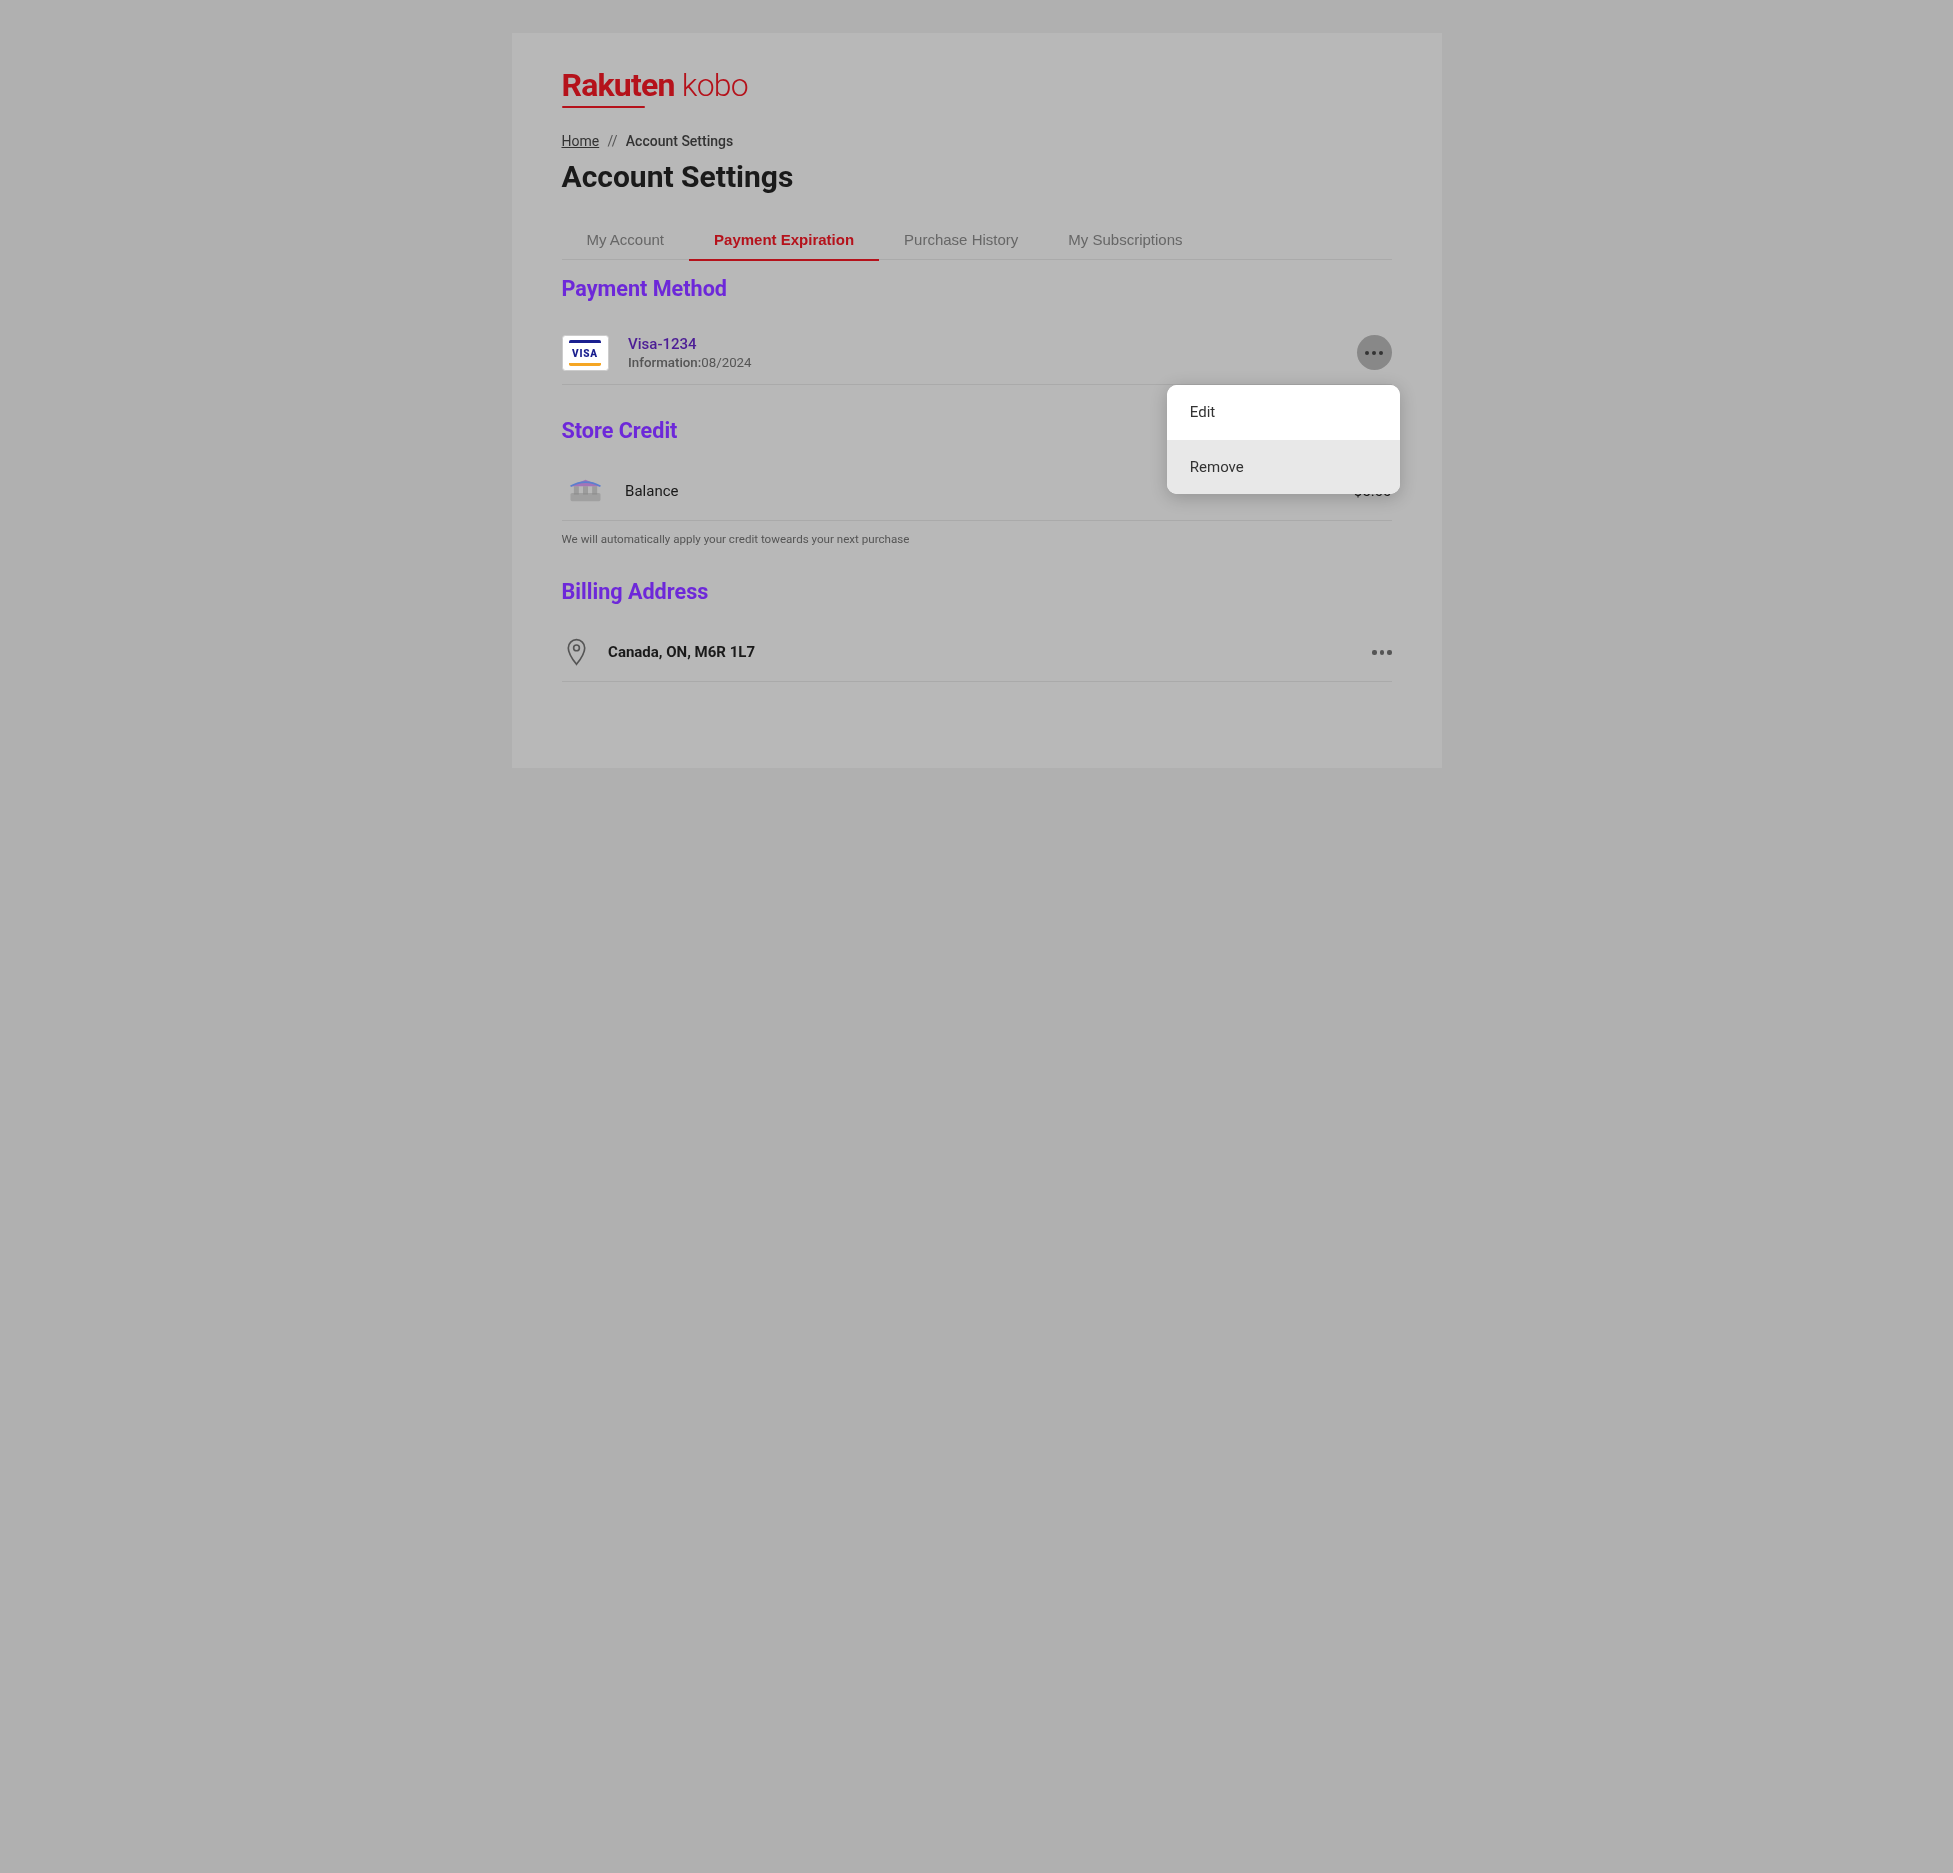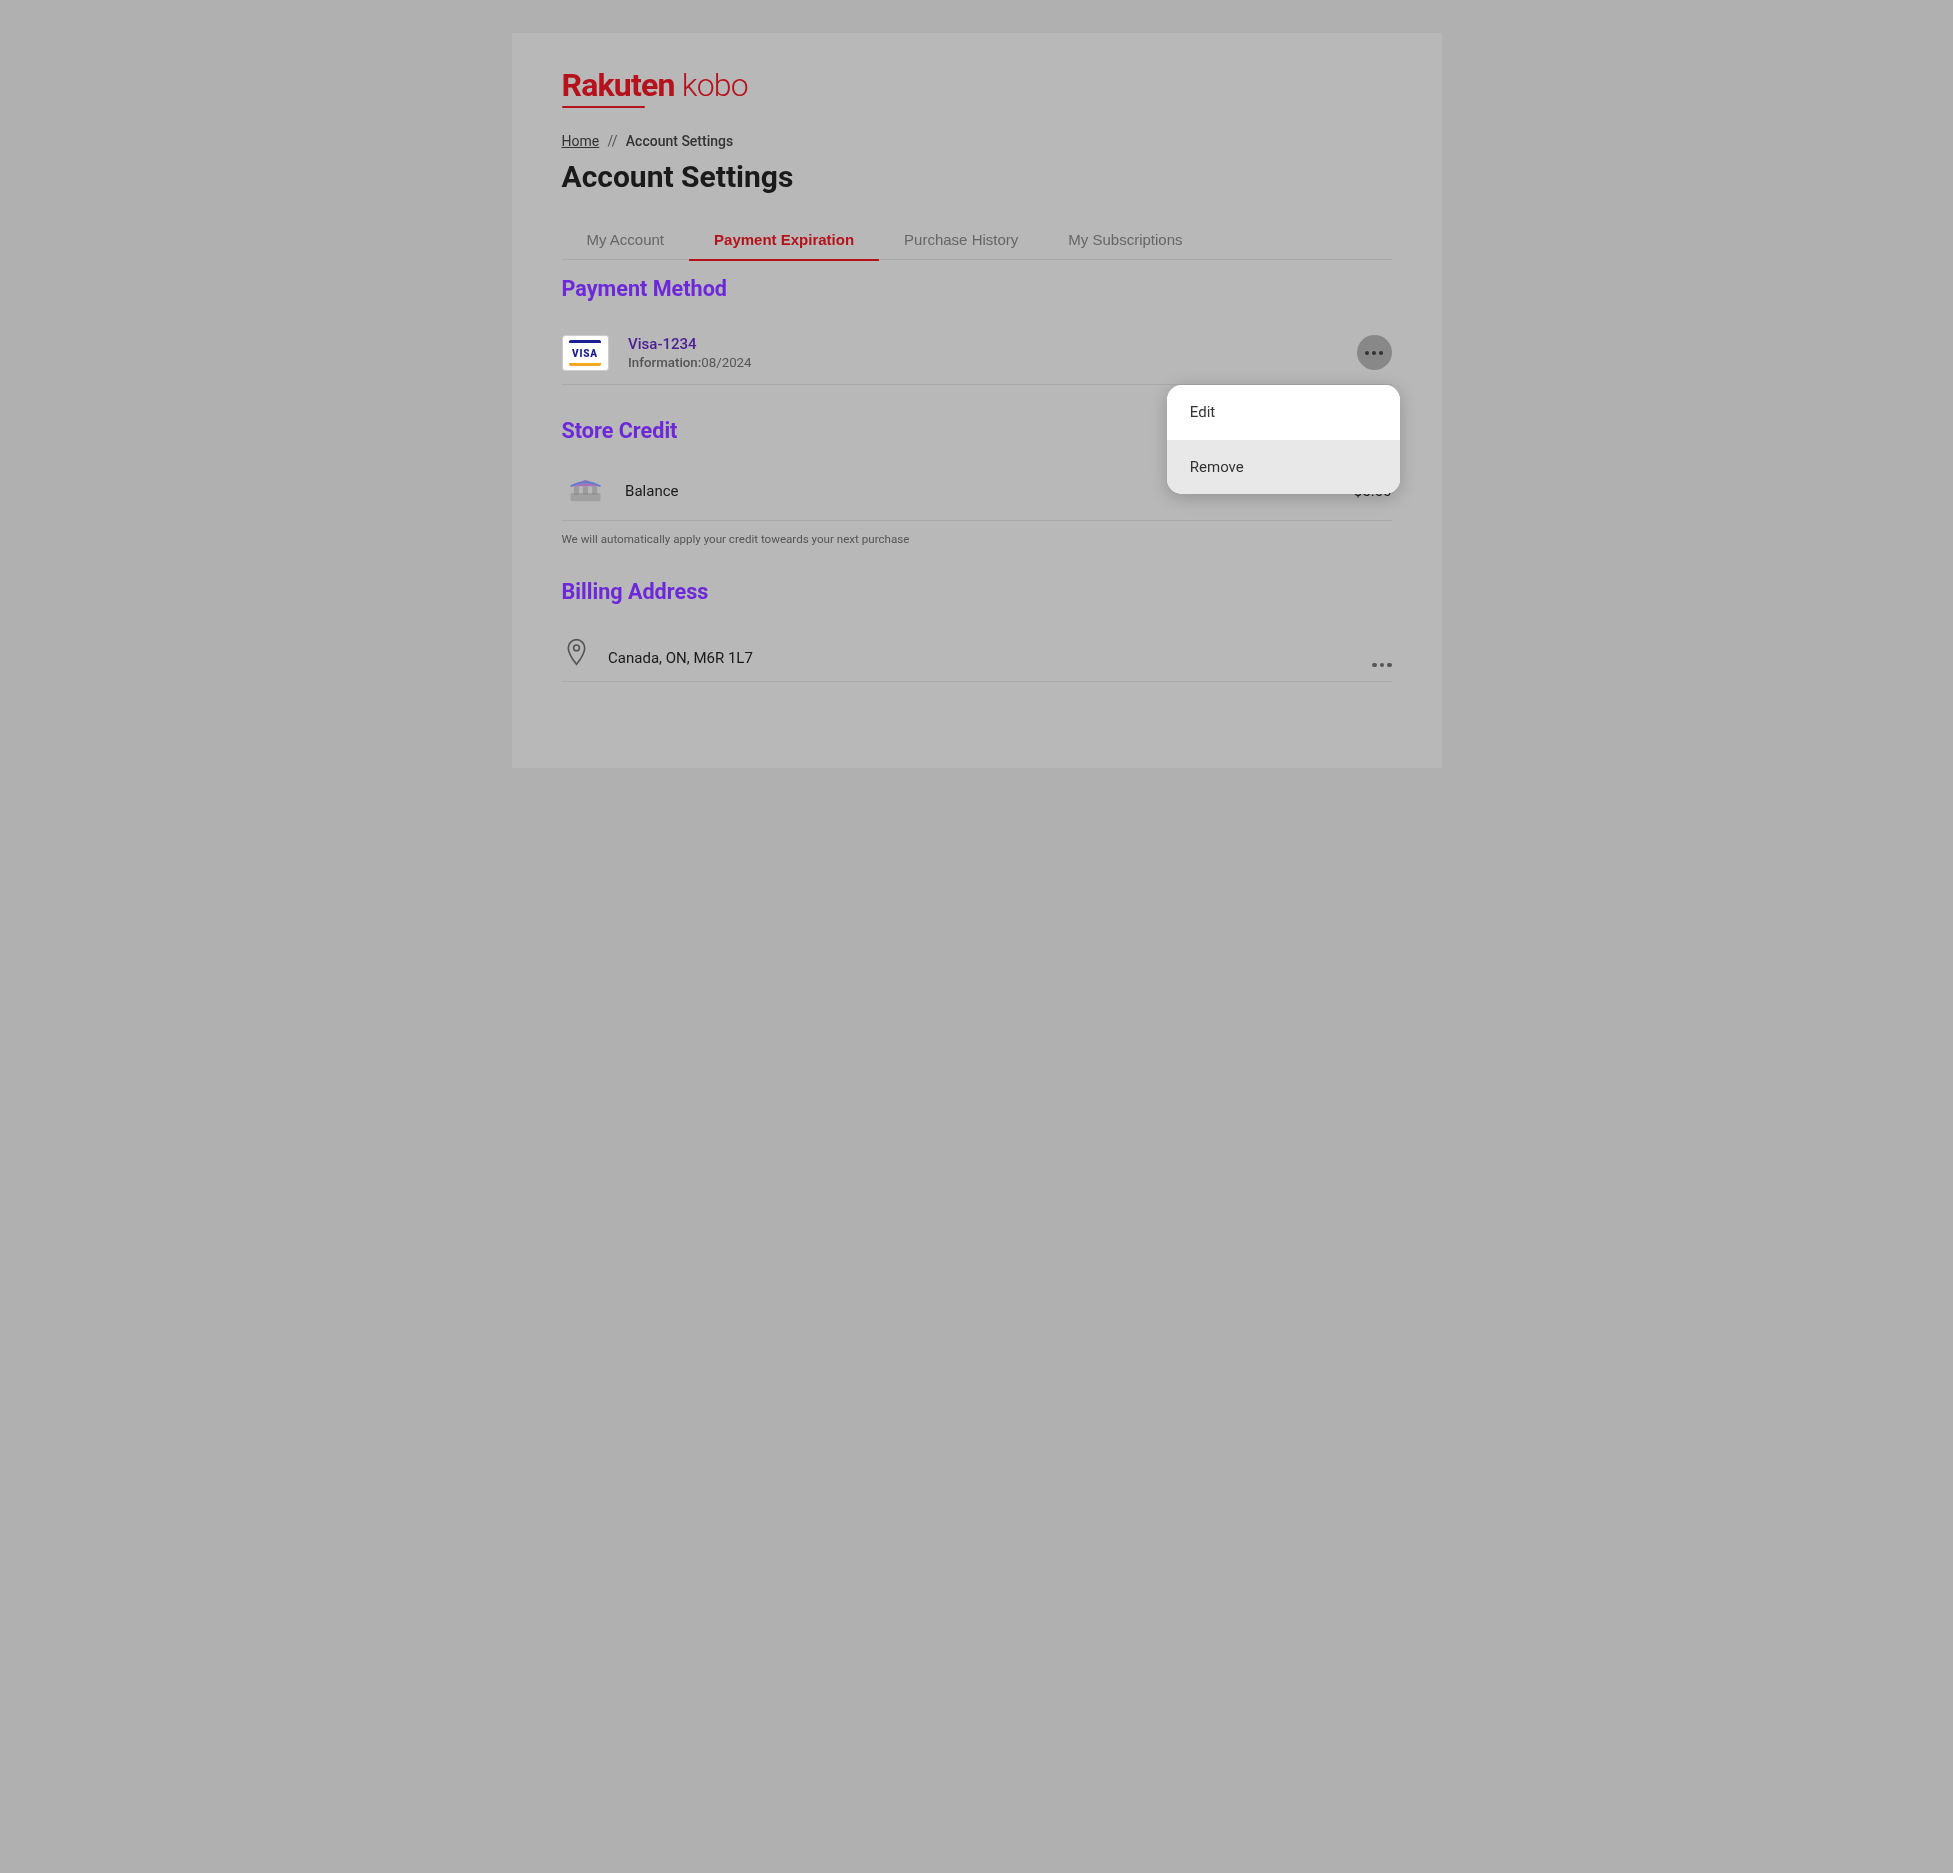--- a/index.html
+++ b/index.html
@@ -208,21 +208,21 @@
       height: 4.2px;
       border-radius: 50%;
       background-color: #333;
     }
 
     .dropdown-menu {
       position: absolute;
       right: -8.3px;
       top: 50px;
       background: white;
-      border-radius: 15px;
+      border-radius: 10px;
       box-shadow: 0 3.3px 16.6px rgba(0,0,0,0.2);
       z-index: 100;
       min-width: 233px;
       overflow: hidden;
     }
 
     .dropdown-item {
       padding: 18.3px 23px;
       font-size: 15px;
       color: #333;
@@ -271,23 +271,24 @@
 
     .credit-note {
       font-size: 11.6px;
       color: #555;
       margin-top: 11.6px;
       margin-bottom: 8.3px;
     }
 
     .address-row {
       display: flex;
-      align-items: flex-end;
+      align-items: center;
       padding: 13.3px 0;
       border-bottom: 0.8px solid #aaa;
+      font-weight: bold;
     }
 
     .location-icon {
       width: 30px;
       height: 30px;
       margin-right: 16.6px;
       flex-shrink: 0;
       display: flex;
       align-items: center;
       justify-content: center;

